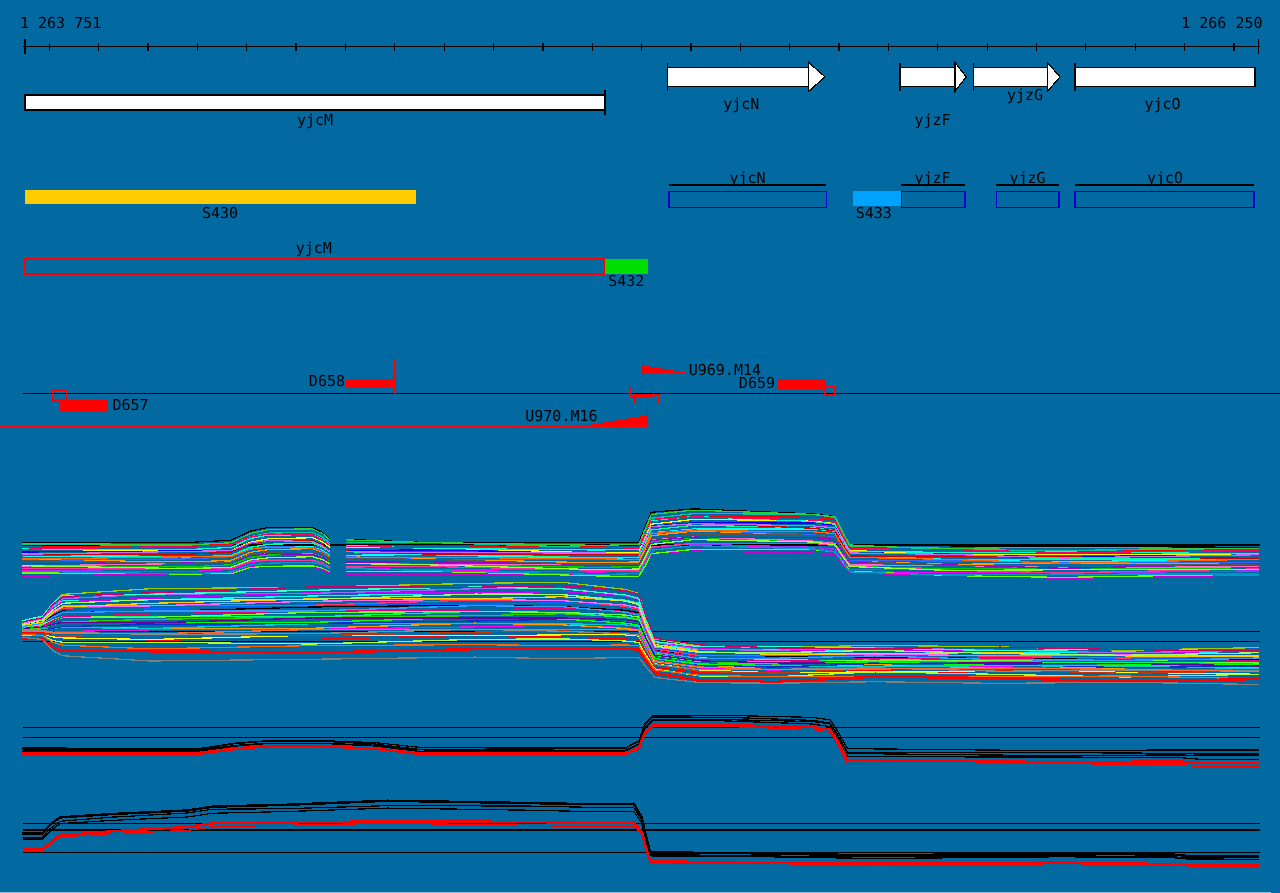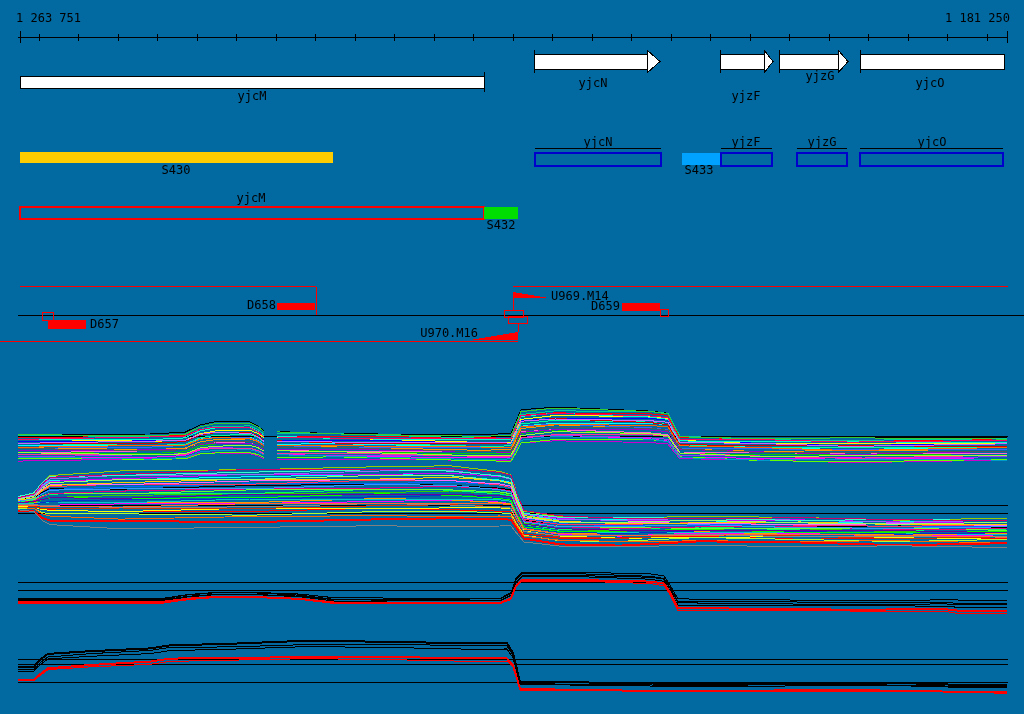--- a/index.html
+++ b/index.html
@@ -9,21 +9,21 @@
   .coord{position:absolute;top:11px;font:12px "DejaVu Sans Mono",monospace;color:#000;}
   .coord.left{left:16px;}
   .coord.right{right:14px;}
   .lbl{font:12px "DejaVu Sans Mono",monospace;fill:#000;}
 </style>
 </head>
 <body>
 
 <div id="app">
   <div class="coord left">1 263 751</div>
-  <div class="coord right">1 181 250</div>
+  <div class="coord right">1 266 250</div>
   <svg id="scene" width="1024" height="714">
       <g>
         <line x1="18" y1="37" x2="1008" y2="37" stroke="#000" stroke-width="1"></line>
         <line x1="20" y1="31" x2="20" y2="43" stroke="#000" stroke-width="1"></line>
         <line x1="1007" y1="31" x2="1007" y2="43" stroke="#000" stroke-width="1"></line>
         <line x1="39.4" y1="34" x2="39.4" y2="41" stroke="#000" stroke-width="1"></line>
         <line x1="78.89" y1="34" x2="78.89" y2="41" stroke="#000" stroke-width="1"></line>
         <line x1="118.38" y1="34" x2="118.38" y2="41" stroke="#000" stroke-width="1"></line>
         <line x1="157.87" y1="34" x2="157.87" y2="41" stroke="#000" stroke-width="1"></line>
         <line x1="197.36" y1="34" x2="197.36" y2="41" stroke="#000" stroke-width="1"></line>

